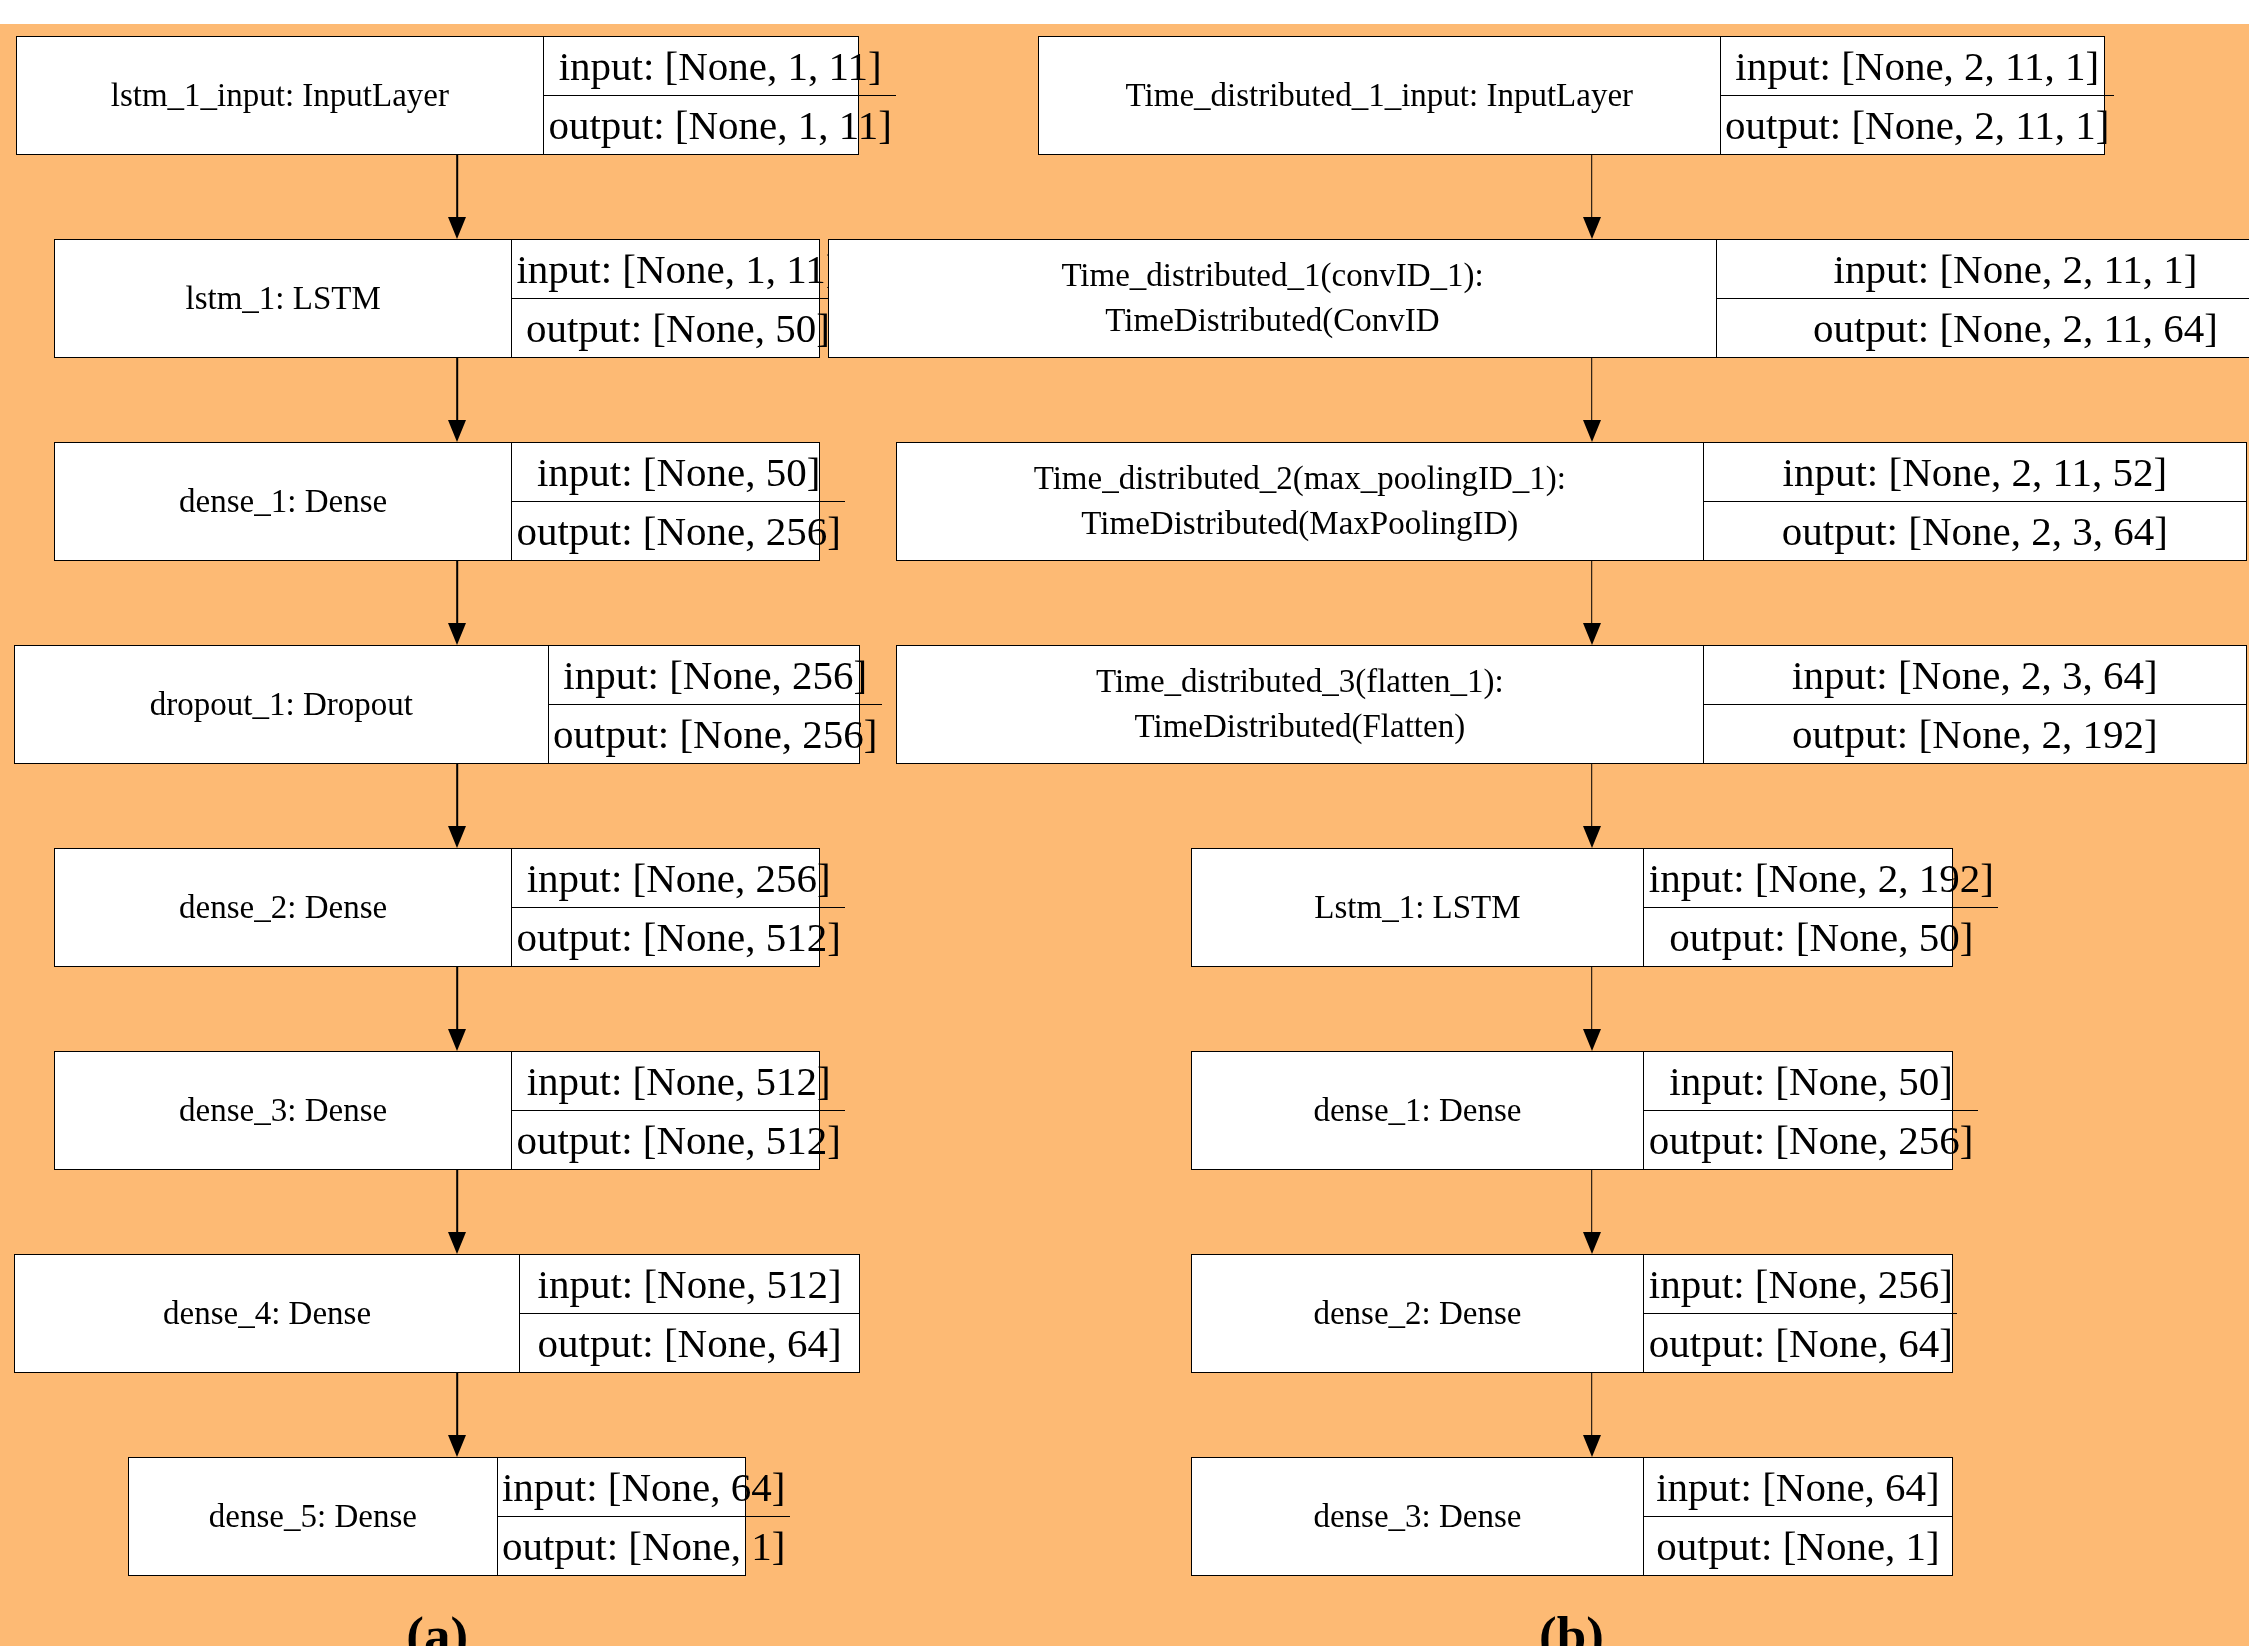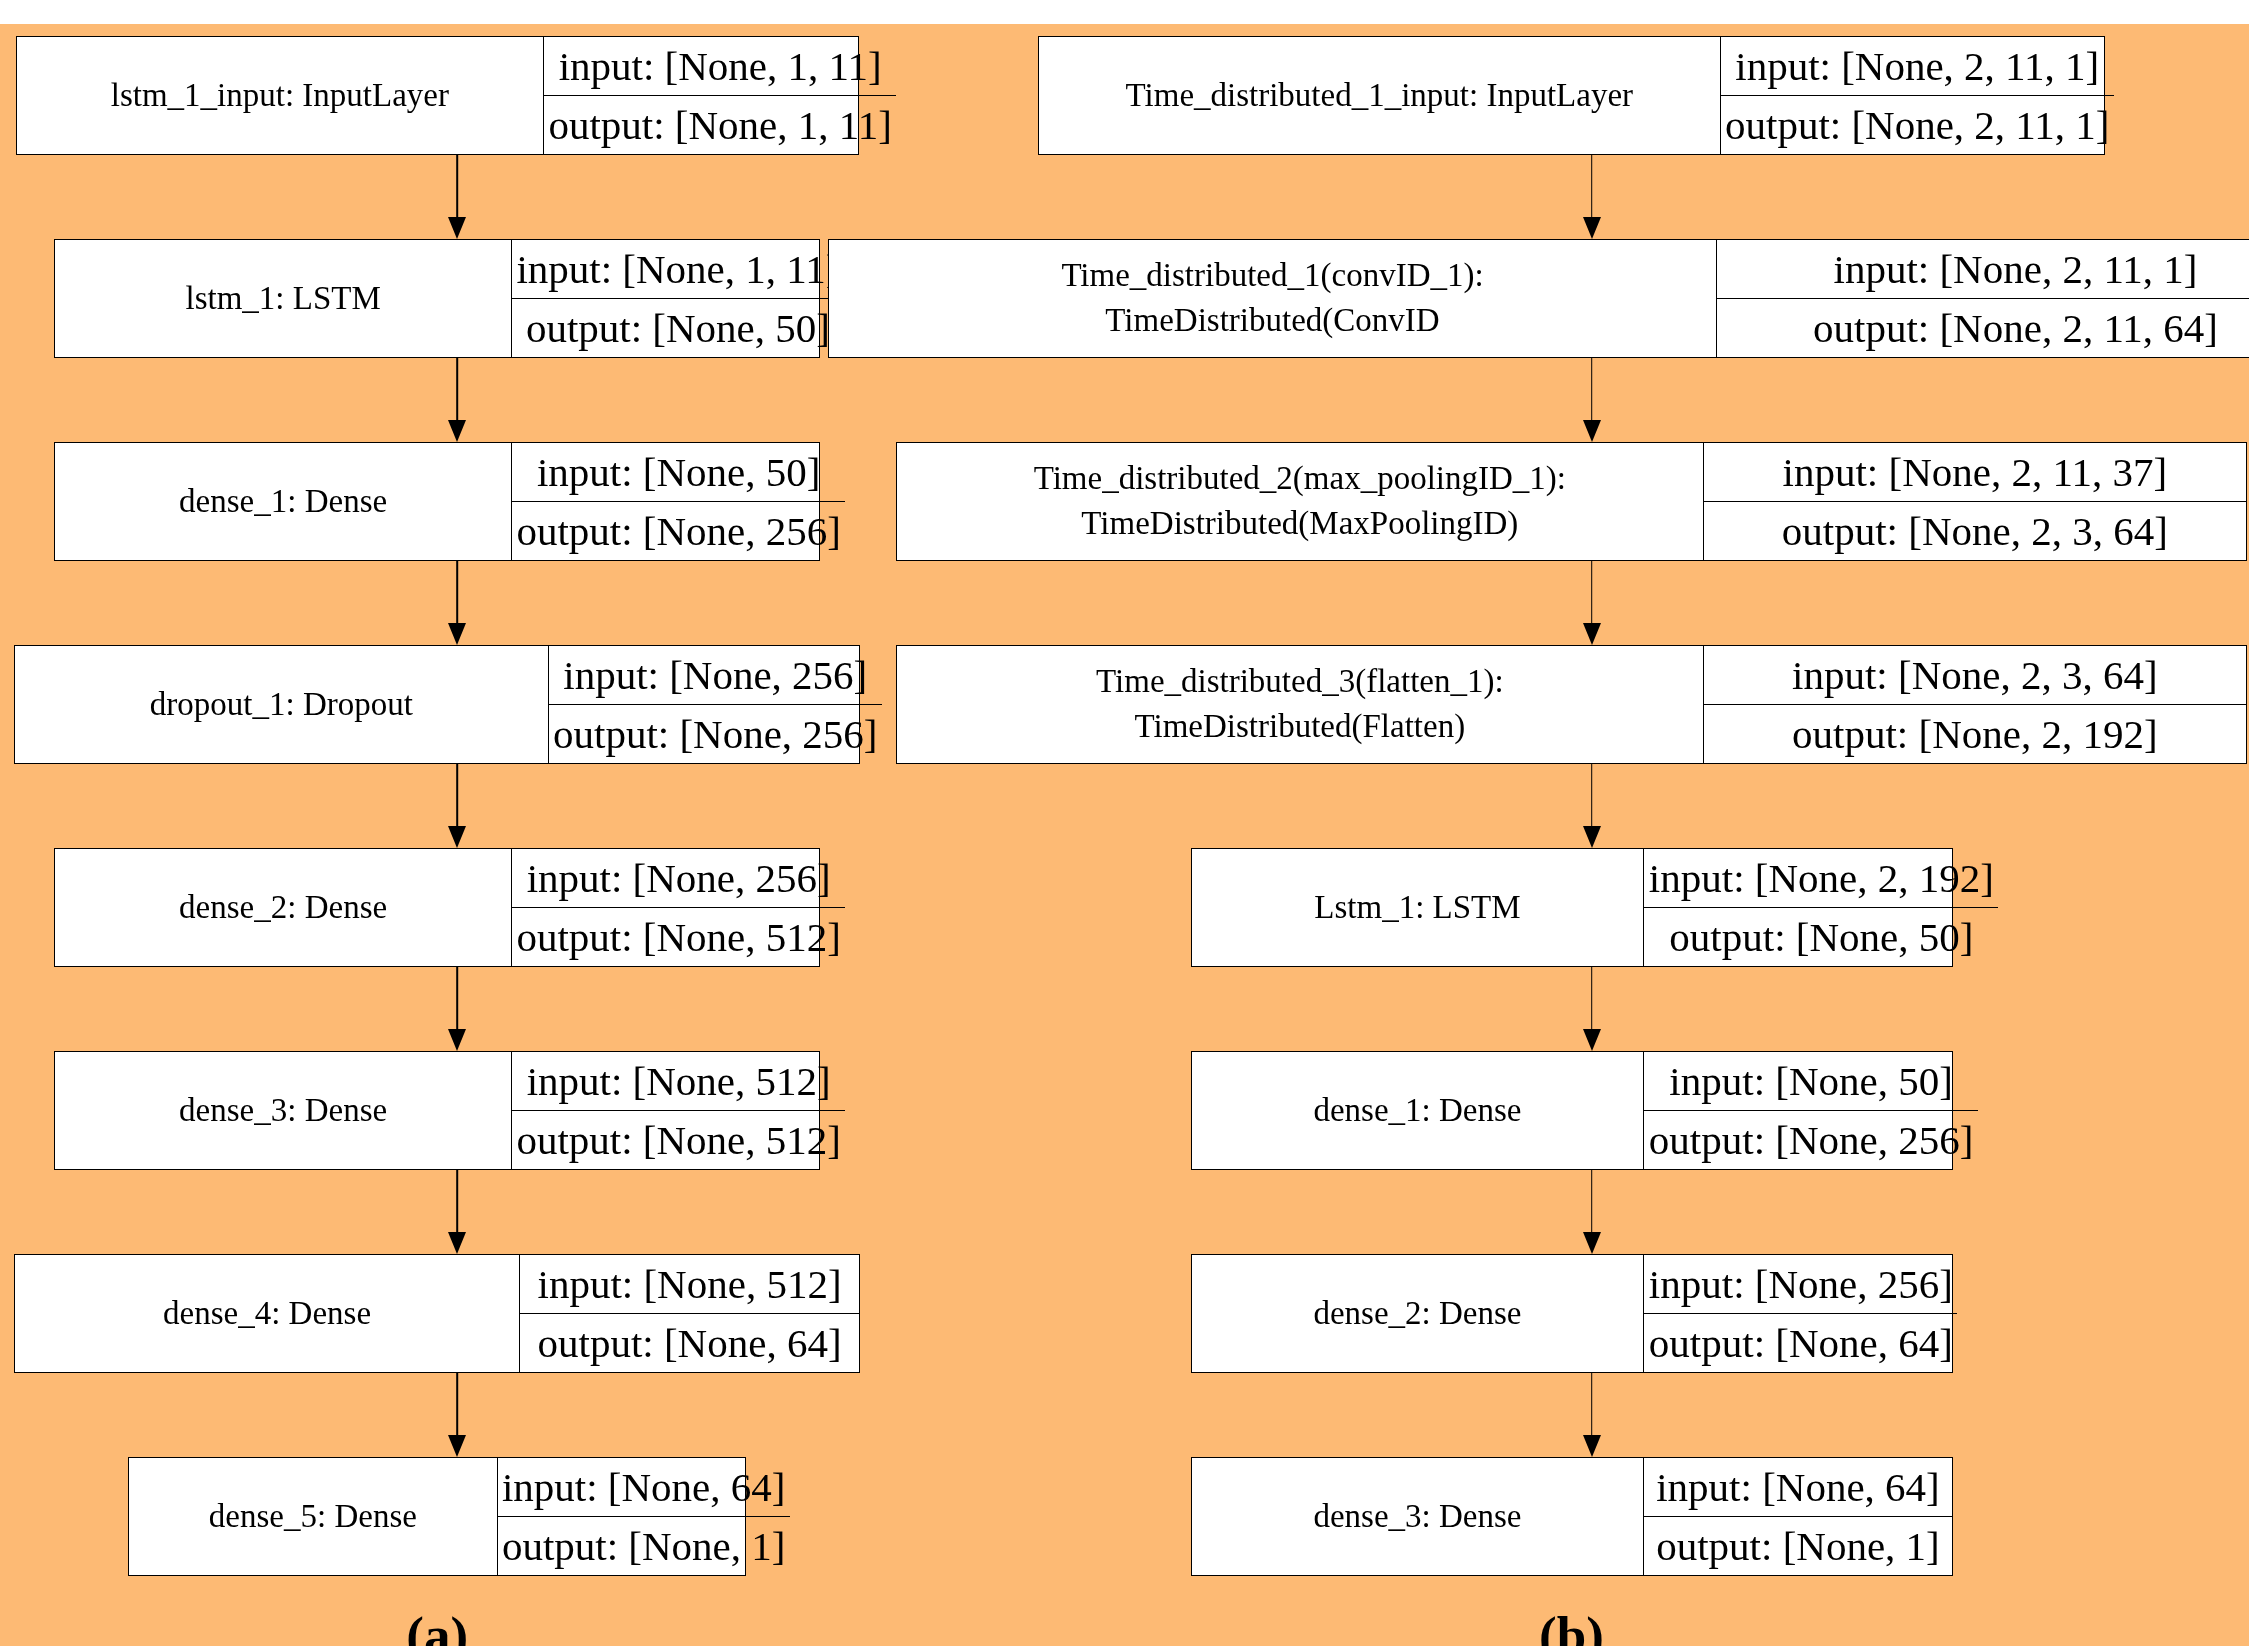--- a/index.html
+++ b/index.html
@@ -231,21 +231,21 @@
         <div class="line"></div>
         <div class="head"></div>
       </div>
 
     <div class="node" style="width:1351px">
       <div class="name" style="flex:0 0 59.8%">
         <span class="l1">Time_distributed_2(max_poolingID_1):</span>
         <span class="l2">TimeDistributed(MaxPoolingID)</span>
       </div>
       <div class="io">
-        <div class="io-row">input: [None, 2, 11, 37]</div>
+        <div class="io-row">input: [None, 2, 11, 52]</div>
         <div class="io-row out">output: [None, 2, 3, 64]</div>
       </div>
     </div>
 
     <div class="arrow">
         <div class="line"></div>
         <div class="head"></div>
       </div>
 
     <div class="node" style="width:1351px">

